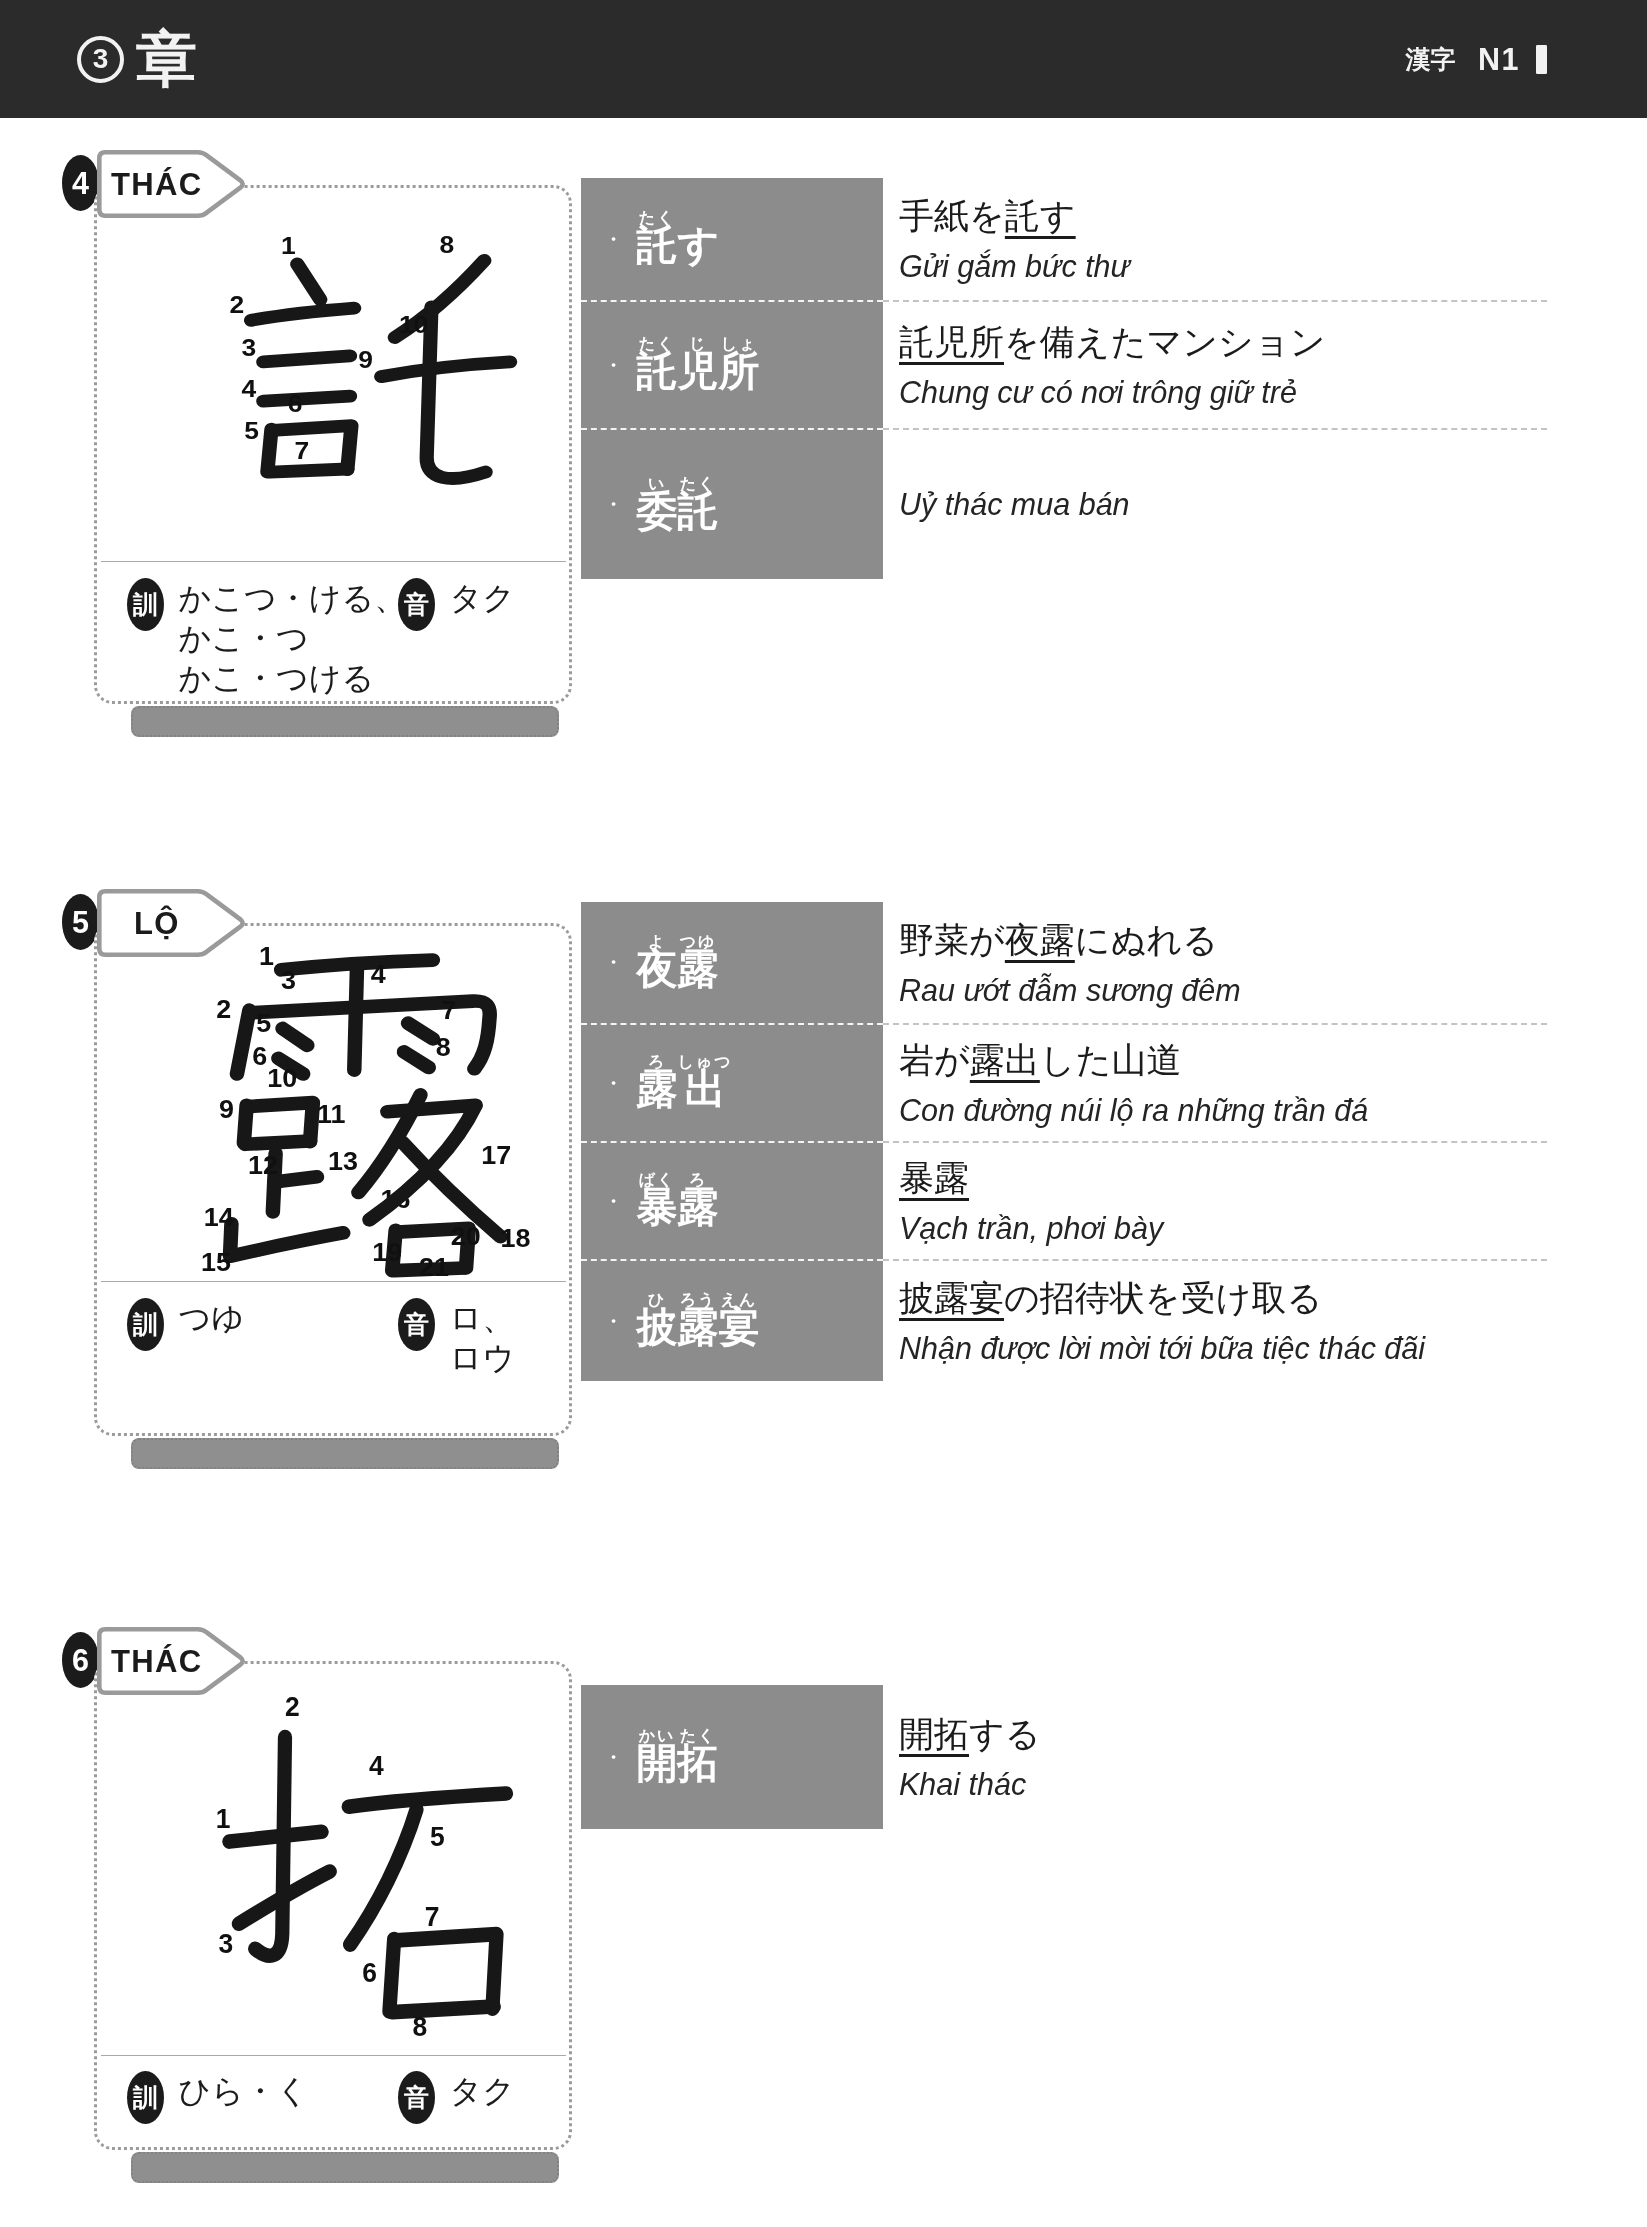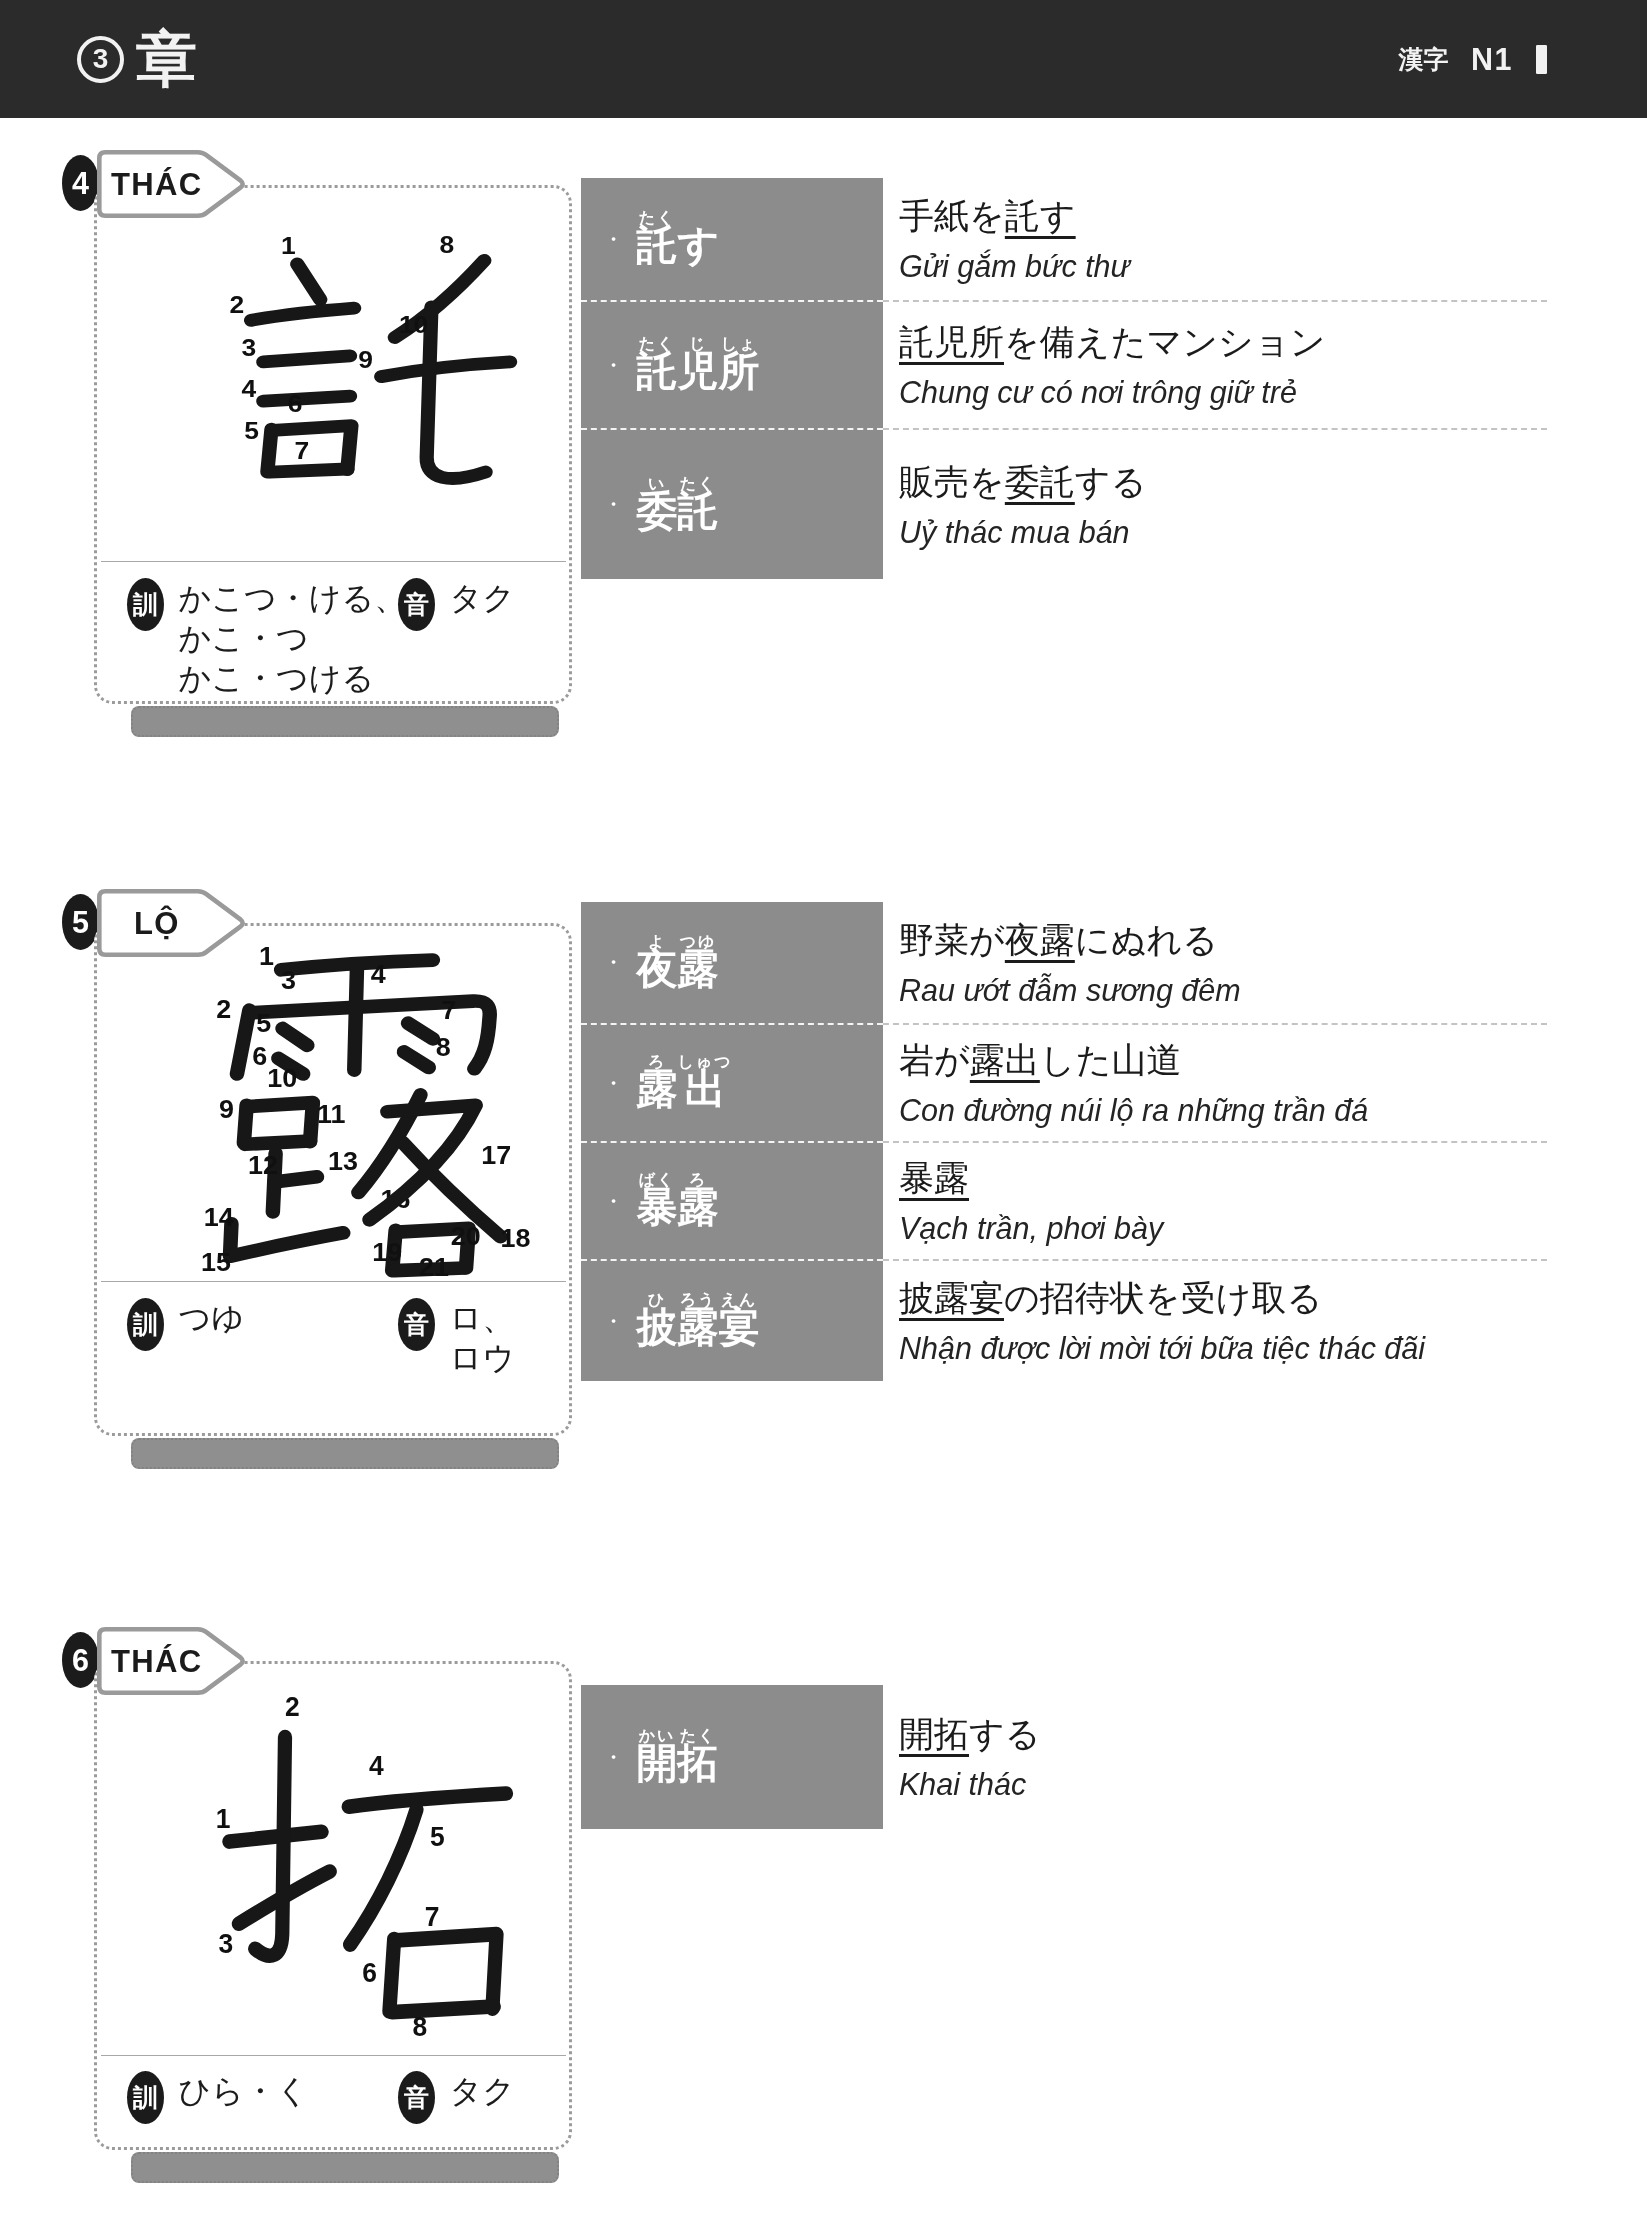--- a/index.html
+++ b/index.html
@@ -15,21 +15,21 @@
   }
   .hleft { display:flex; align-items:center; gap:12px; }
   .ring {
     width:39px; height:39px; border:4.6px solid #f2f2f2; border-radius:50%;
     display:flex; align-items:center; justify-content:center;
     color:#f2f2f2; font-size:28px; font-weight:bold;
   }
   .chap { color:#f2f2f2; font-size:61px; font-weight:bold; line-height:1; }
   .hright { display:flex; align-items:center; gap:22.6px; }
   .subj { color:#f2f2f2; font-size:25px; font-weight:bold; }
-  .lvlwrap { display:flex; align-items:center; gap:23px; }
+  .lvlwrap { display:flex; align-items:center; gap:16px; }
   .lvl { color:#f2f2f2; font-size:30.5px; font-weight:bold; letter-spacing:1.3px; }
   .lvlbar { width:11.3px; height:29px; background:#f2f2f2; border-radius:1.3px; }
 
   
   .badge-num {
     position:absolute; width:37px; height:56px; background:#1b1b1b; border-radius:50%;
     color:#fff; display:flex; align-items:center; justify-content:center;
     font-size:30.5px; font-weight:bold;
   }
   .tag { position:absolute; z-index:3; overflow:visible; }
@@ -164,21 +164,20 @@
               <div class="jp"><span class="u">託児所</span><span>を備えたマンション</span></div>
               <div class="vn">Chung cư có nơi trông giữ trẻ</div>
             </div>
           </div>
           <div class="vrow" style="min-height: 149px;">
             <div class="wcell">
               <span class="bullet">・</span>
               <span class="wword"><ruby>委<rt>い</rt></ruby><ruby>託<rt>たく</rt></ruby></span>
             </div>
             <div class="ecell">
-              <div class="jp"><span>販売を</span><span class="u">委託</span><span>する</span></div>
               <div class="vn">Uỷ thác mua bán</div>
             </div>
           </div>
         </div>
       </section>
       <section style="position: absolute; left: 0px; top: 0px; width: 100%;">
         <div class="shadow" style="left: 131px; top: 1438px; width: 428px; height: 30.5px;"></div>
         <div class="cardbox" style="left: 94px; top: 923px; width: 478px; height: 513px;"></div>
         <div class="badge-num" style="left: 62px; top: 894px;">
           <span>5</span>

